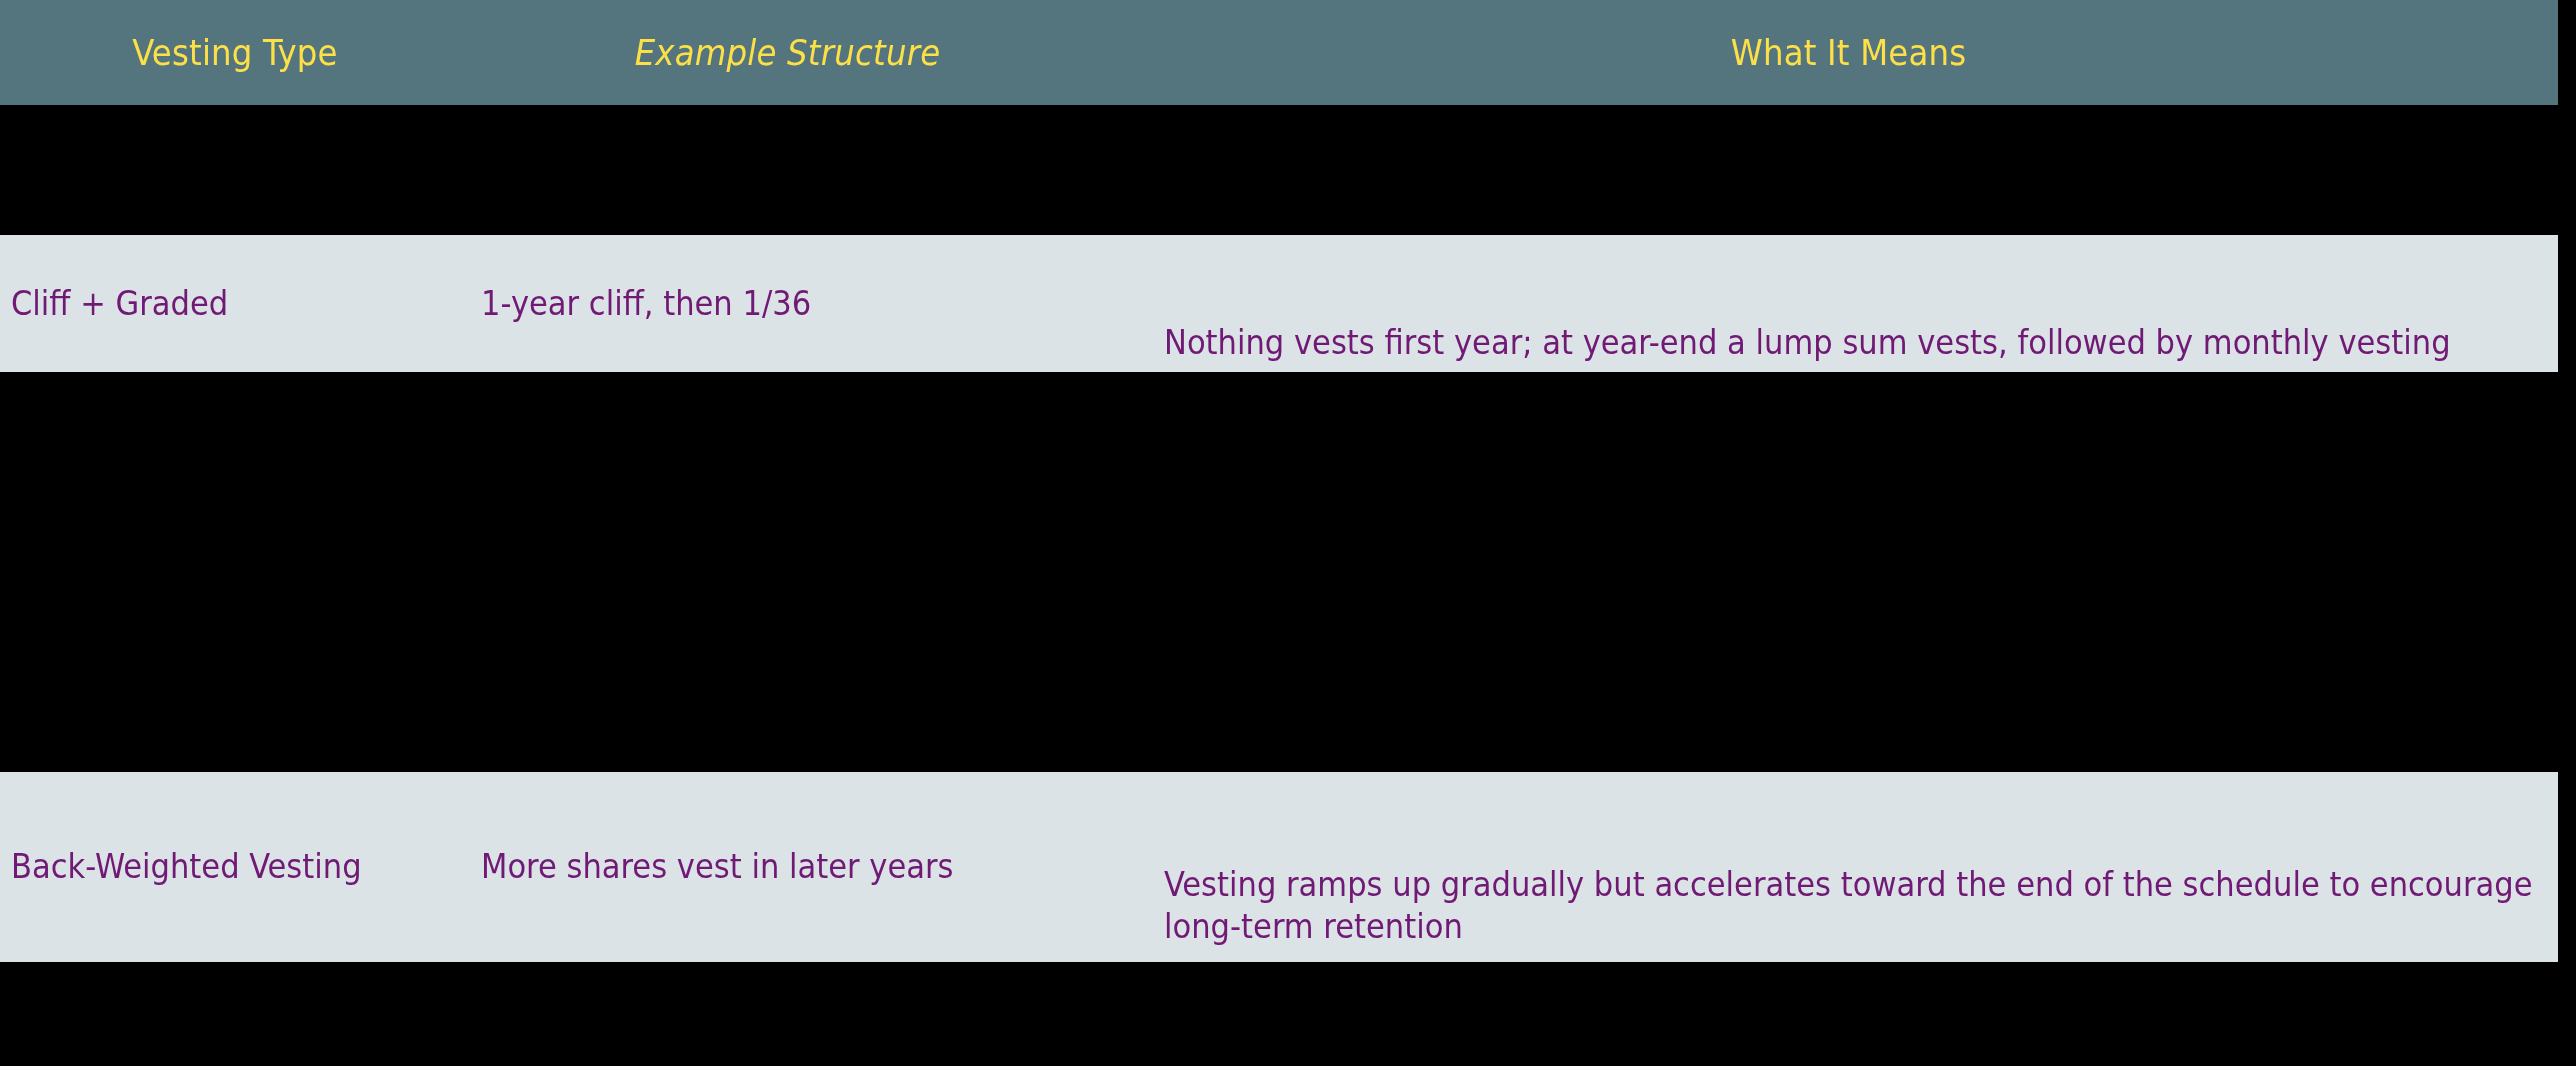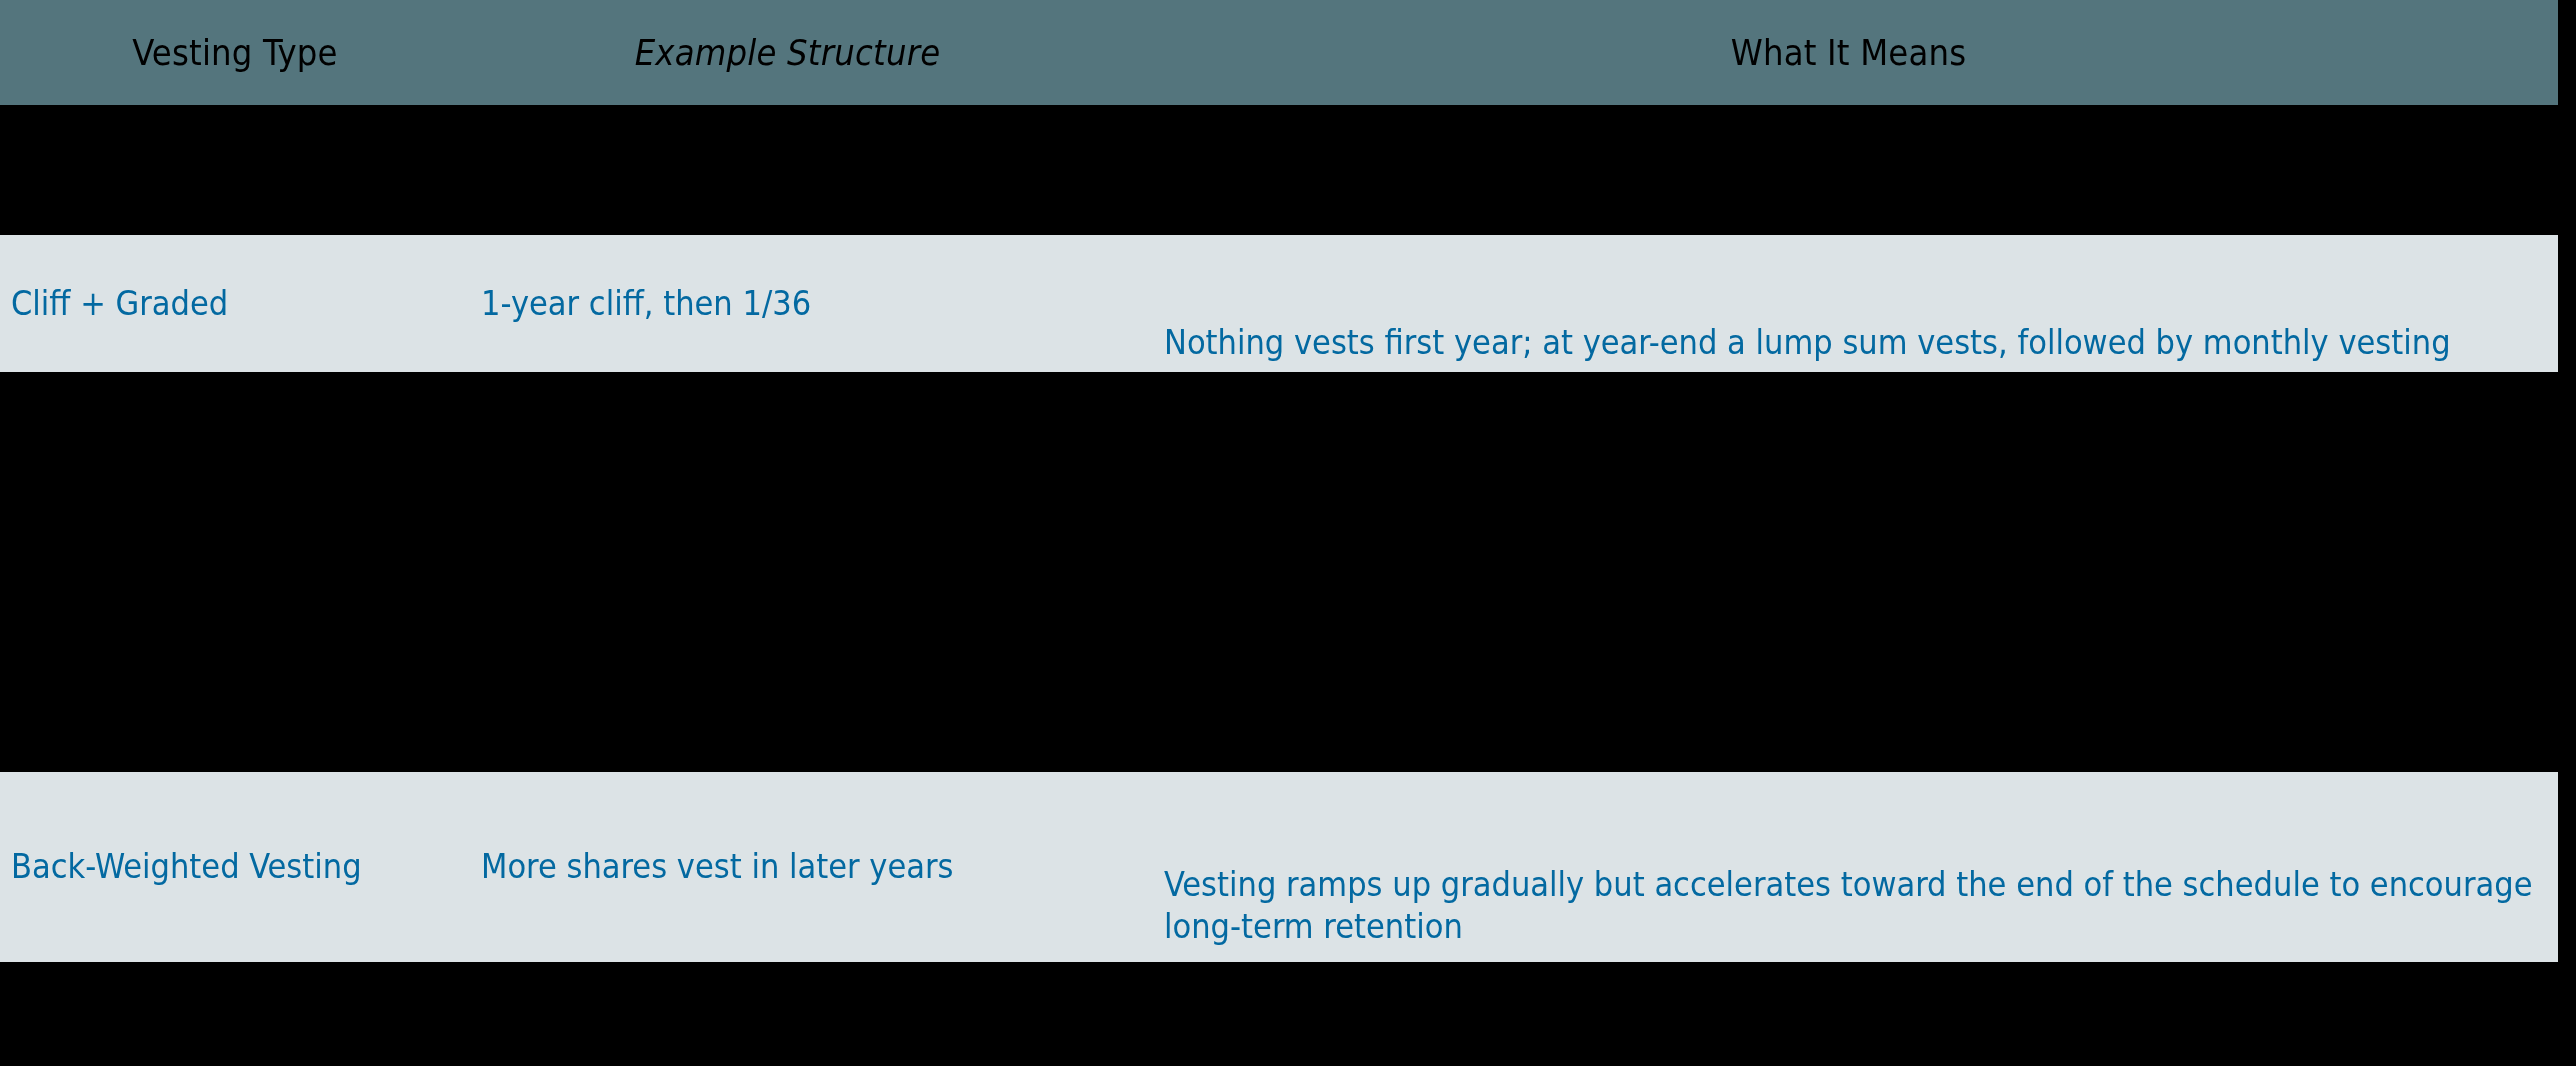--- a/index.html
+++ b/index.html
@@ -32,21 +32,21 @@
     height: 105px;
     background: #54757D;
   }
   .header-cell {
     position: absolute;
     top: 0;
     height: 105px;
     display: flex;
     align-items: center;
     justify-content: center;
-    color: #000000;
+    color: #fde047;
     font-size: 36px;
     font-weight: 400;
     letter-spacing: 0.2px;
     white-space: nowrap;
   }
   .hc-0 { left: 0px;    width: 470px; }
   .hc-1 { left: 470px;  width: 635px; font-style: italic; }
   .hc-2 { left: 1122px; width: 1453px; }
 
   
@@ -57,21 +57,21 @@
     background: #DCE3E6;
   }
   .row-0 { top: 235px;  height: 137px; }
   .row-1 { top: 511px;  height: 119px; }
   .row-2 { top: 772px;  height: 190px; }
 
   .cell {
     position: absolute;
     display: flex;
     align-items: center;
-    color: #0369a1;
+    color: #701a75;
     font-size: 34px;
     line-height: 1.23;
     font-weight: 400;
   }
   .cell-type {
     left: 11px;
     width: 443px;
     top: 0;
     height: 100%;
   }

